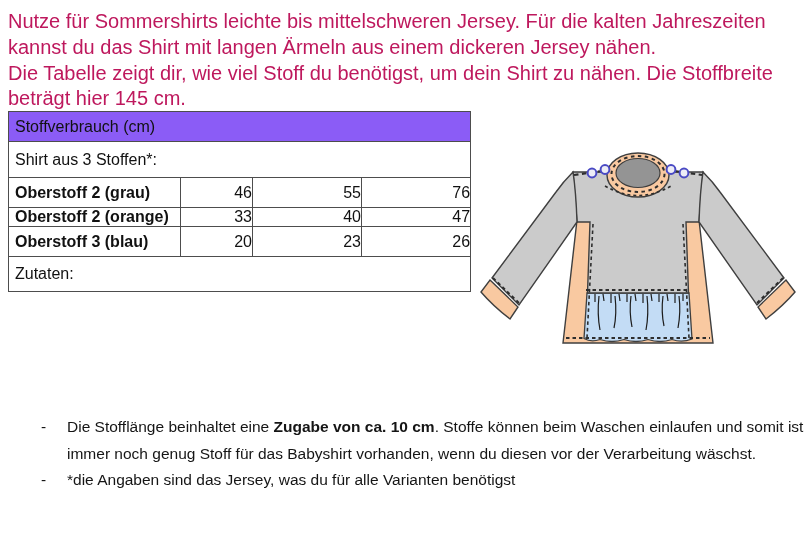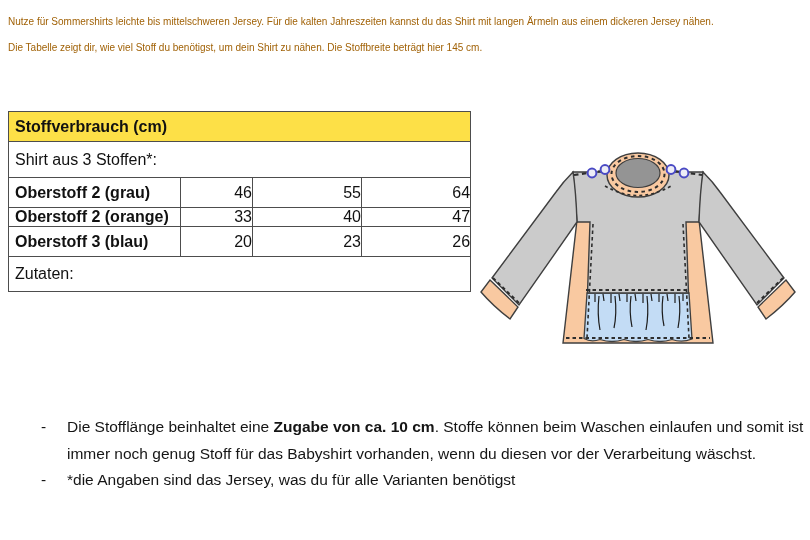--- a/index.html
+++ b/index.html
@@ -11,23 +11,23 @@
     background: #ffffff;
     font-family: "Liberation Sans", sans-serif;
     color: #1a1a1a;
     overflow: hidden;
   }
   
   .intro {
     position: absolute;
     top: 9px; left: 8px;
     width: 796px;
-    font-size: 10px;
+    font-size: 20px;
     line-height: 25.8px;
-    color: #a16207;
+    color: #be185d;
   }
   
   .fabric-table {
     position: absolute;
     top: 111px; left: 8px;
     width: 462px;
     border-collapse: collapse;
     table-layout: fixed;
     font-size: 16px;
     color: #111;
@@ -44,22 +44,22 @@
   .fabric-table .bold { font-weight: bold; }
   .fabric-table .size-cell {
     background: #ebf1de;
     text-align: center;
     font-weight: bold;
     padding: 0;
     border-color: #8a8a8a;
   }
   .fabric-table .grp { border-left: 1px solid #2b2b2b; }
   .fabric-table .section-row td {
-    background: #fde047;
-    font-weight: bold;
+    background: #8b5cf6;
+    font-weight: normal;
   }
   .fabric-table .val {
     text-align: right;
     padding: 0;
   }
   .notions-cell { line-height: 25px; padding-top: 2px !important; padding-bottom: 2px !important; white-space: normal !important; }
   
   .info {
     position: absolute;
     top: 414px; left: 8px;
@@ -114,21 +114,21 @@
     <tr style="height:30px" class="section-row">
       <td colspan="9">Stoffverbrauch (cm)</td>
     </tr>
     <tr style="height:36px">
       <td colspan="9">Shirt aus 3 Stoffen*:</td>
     </tr>
     <tr style="height:30px">
       <td class="bold">Oberstoff 2 (grau)</td>
       <td class="val" colspan="2">46</td>
       <td class="val" colspan="3">55</td>
-      <td class="val" colspan="3">64</td>
+      <td class="val" colspan="3">76</td>
     </tr>
     <tr style="height:16px">
       <td class="bold">Oberstoff 2 (orange)</td>
       <td class="val" colspan="2">33</td>
       <td class="val" colspan="3">40</td>
       <td class="val" colspan="3">47</td>
     </tr>
     <tr style="height:30px">
       <td class="bold">Oberstoff 3 (blau)</td>
       <td class="val" colspan="2">20</td>

